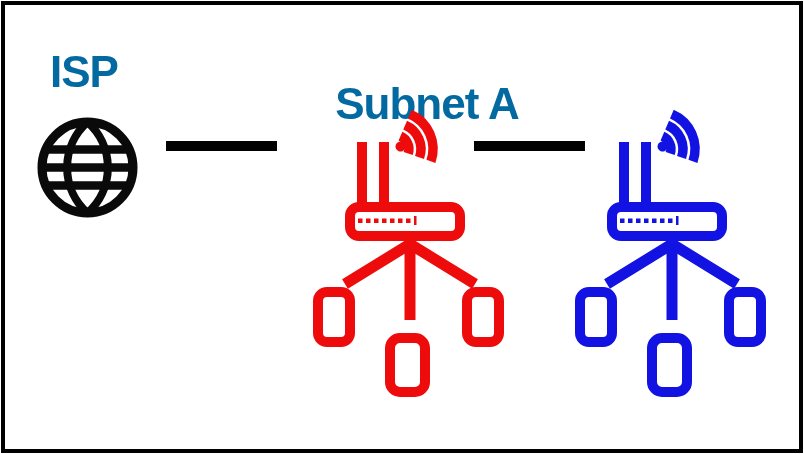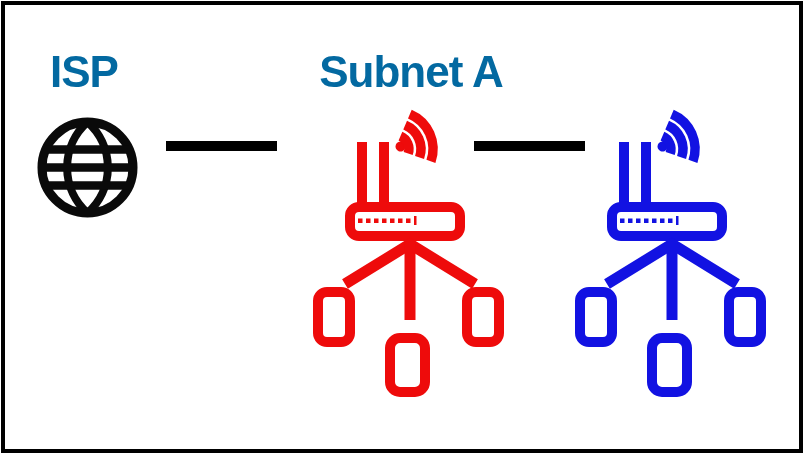--- a/index.html
+++ b/index.html
@@ -22,21 +22,21 @@
     top: 50px;
     line-height: 44px;
     font-size: 44px;
     font-weight: bold;
     letter-spacing: -1px;
     color: #0369a1;
     text-align: center;
     white-space: nowrap;
   }
   #isp-label     { left: 14px;  width: 140px; }
-  #subnet-a-label{ left: 311px; width: 200px; }
+  #subnet-a-label{ left: 327px; width: 200px; margin-top: 32px; }
   #subnet-b-label{ left: 571px; width: 200px; }
 
   .globe { position: absolute; left: 35px; top: 115px; color: #0a0a0a; }
 
   .router-group { position: absolute; top: 105px; width: 200px; height: 295px; }
   #subnet-a-group { left: 310px; }
   #subnet-b-group { left: 572px; }
 
   .link-line {
     position: absolute;

